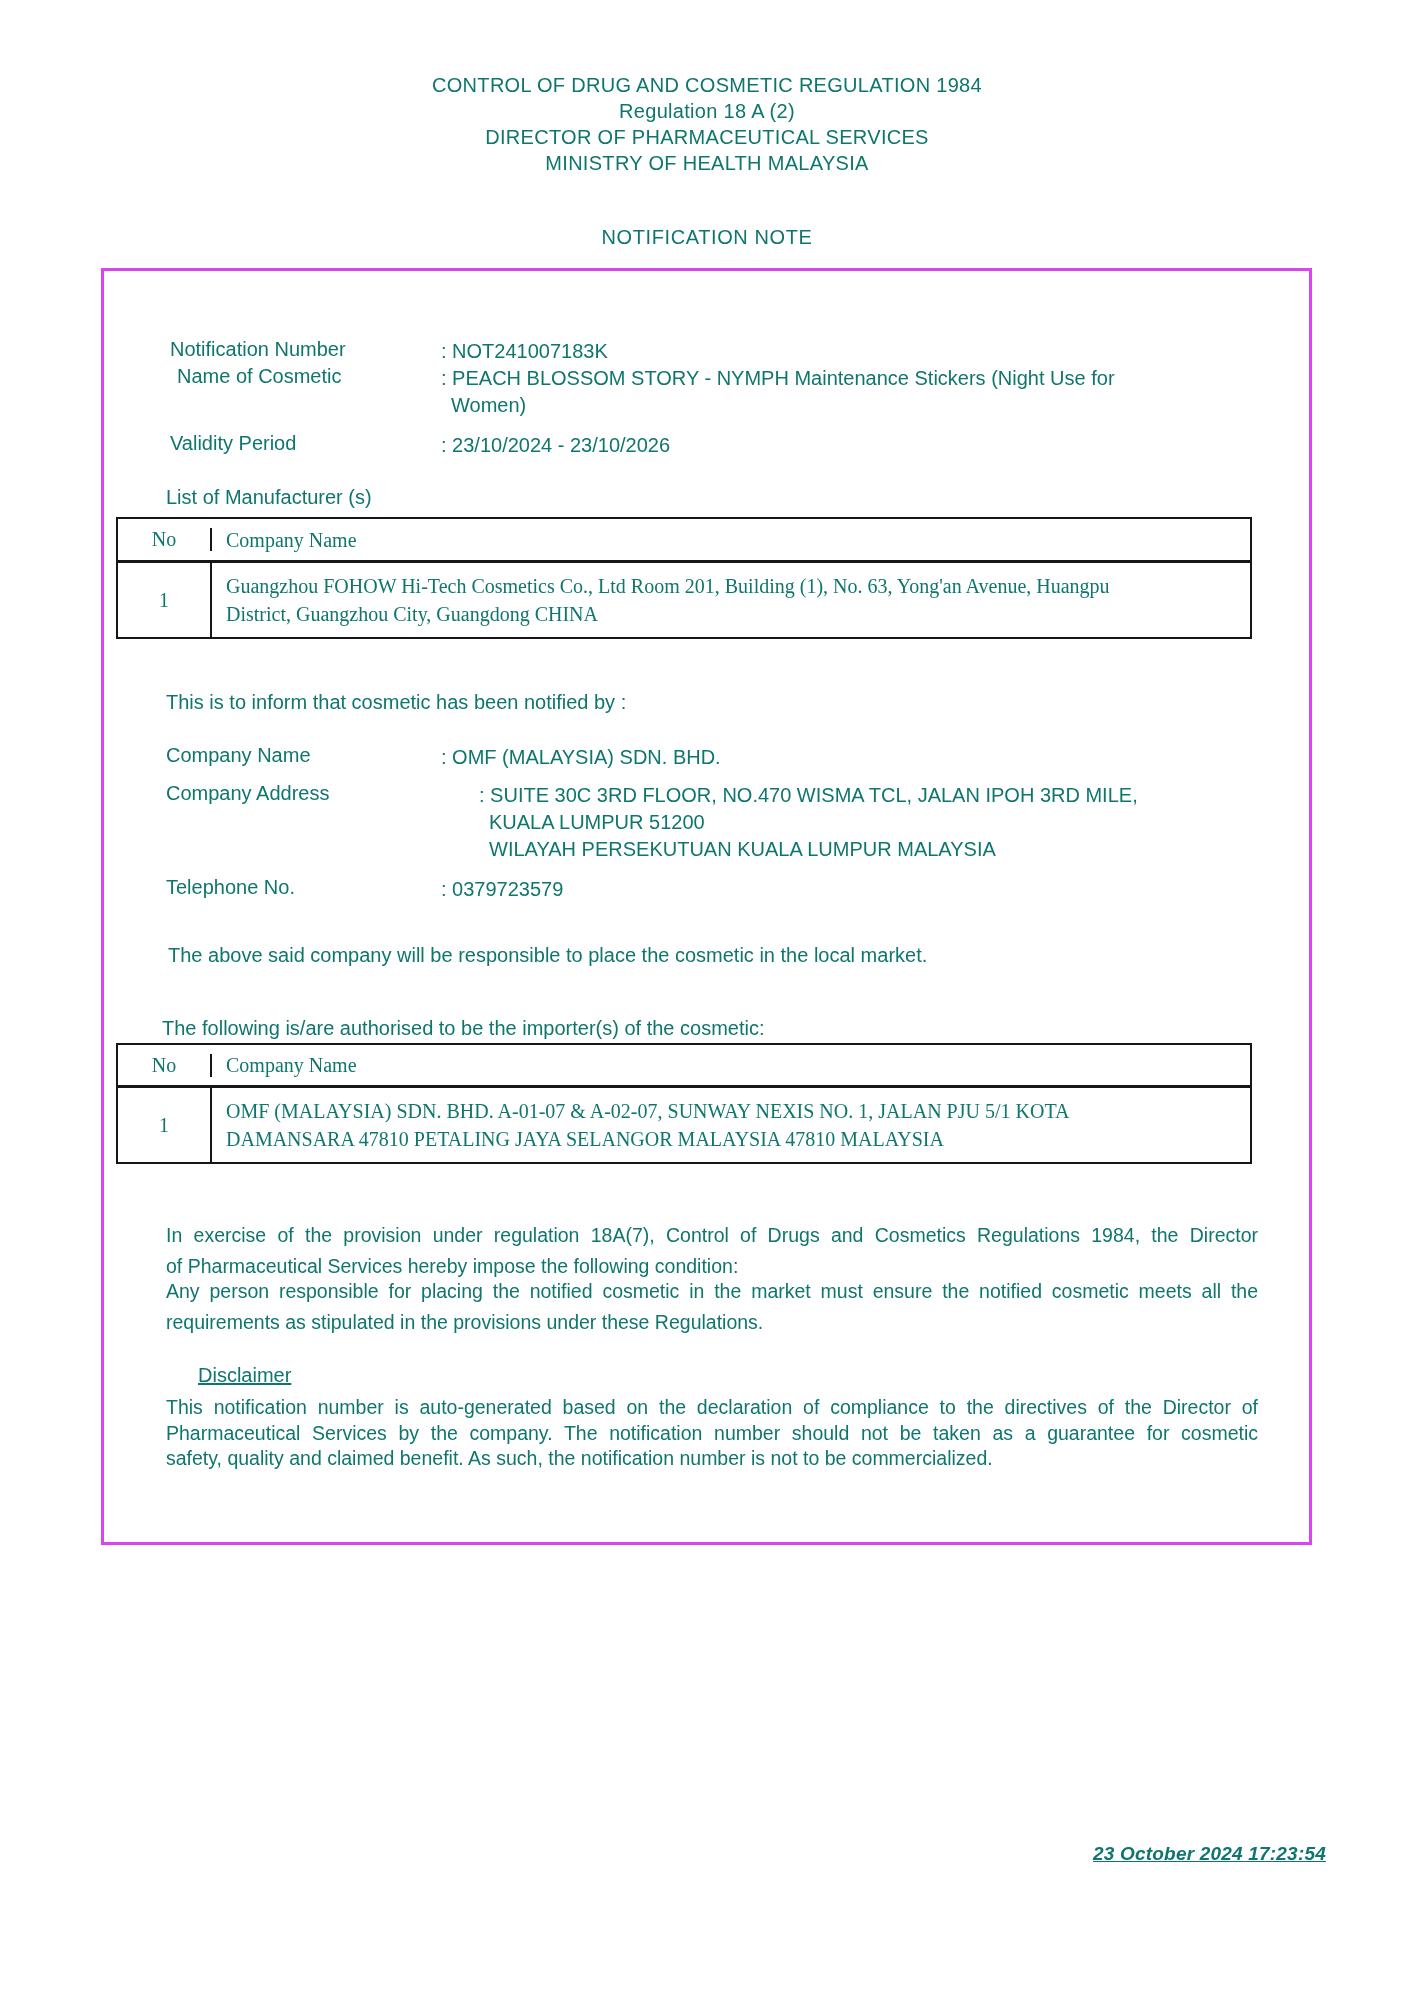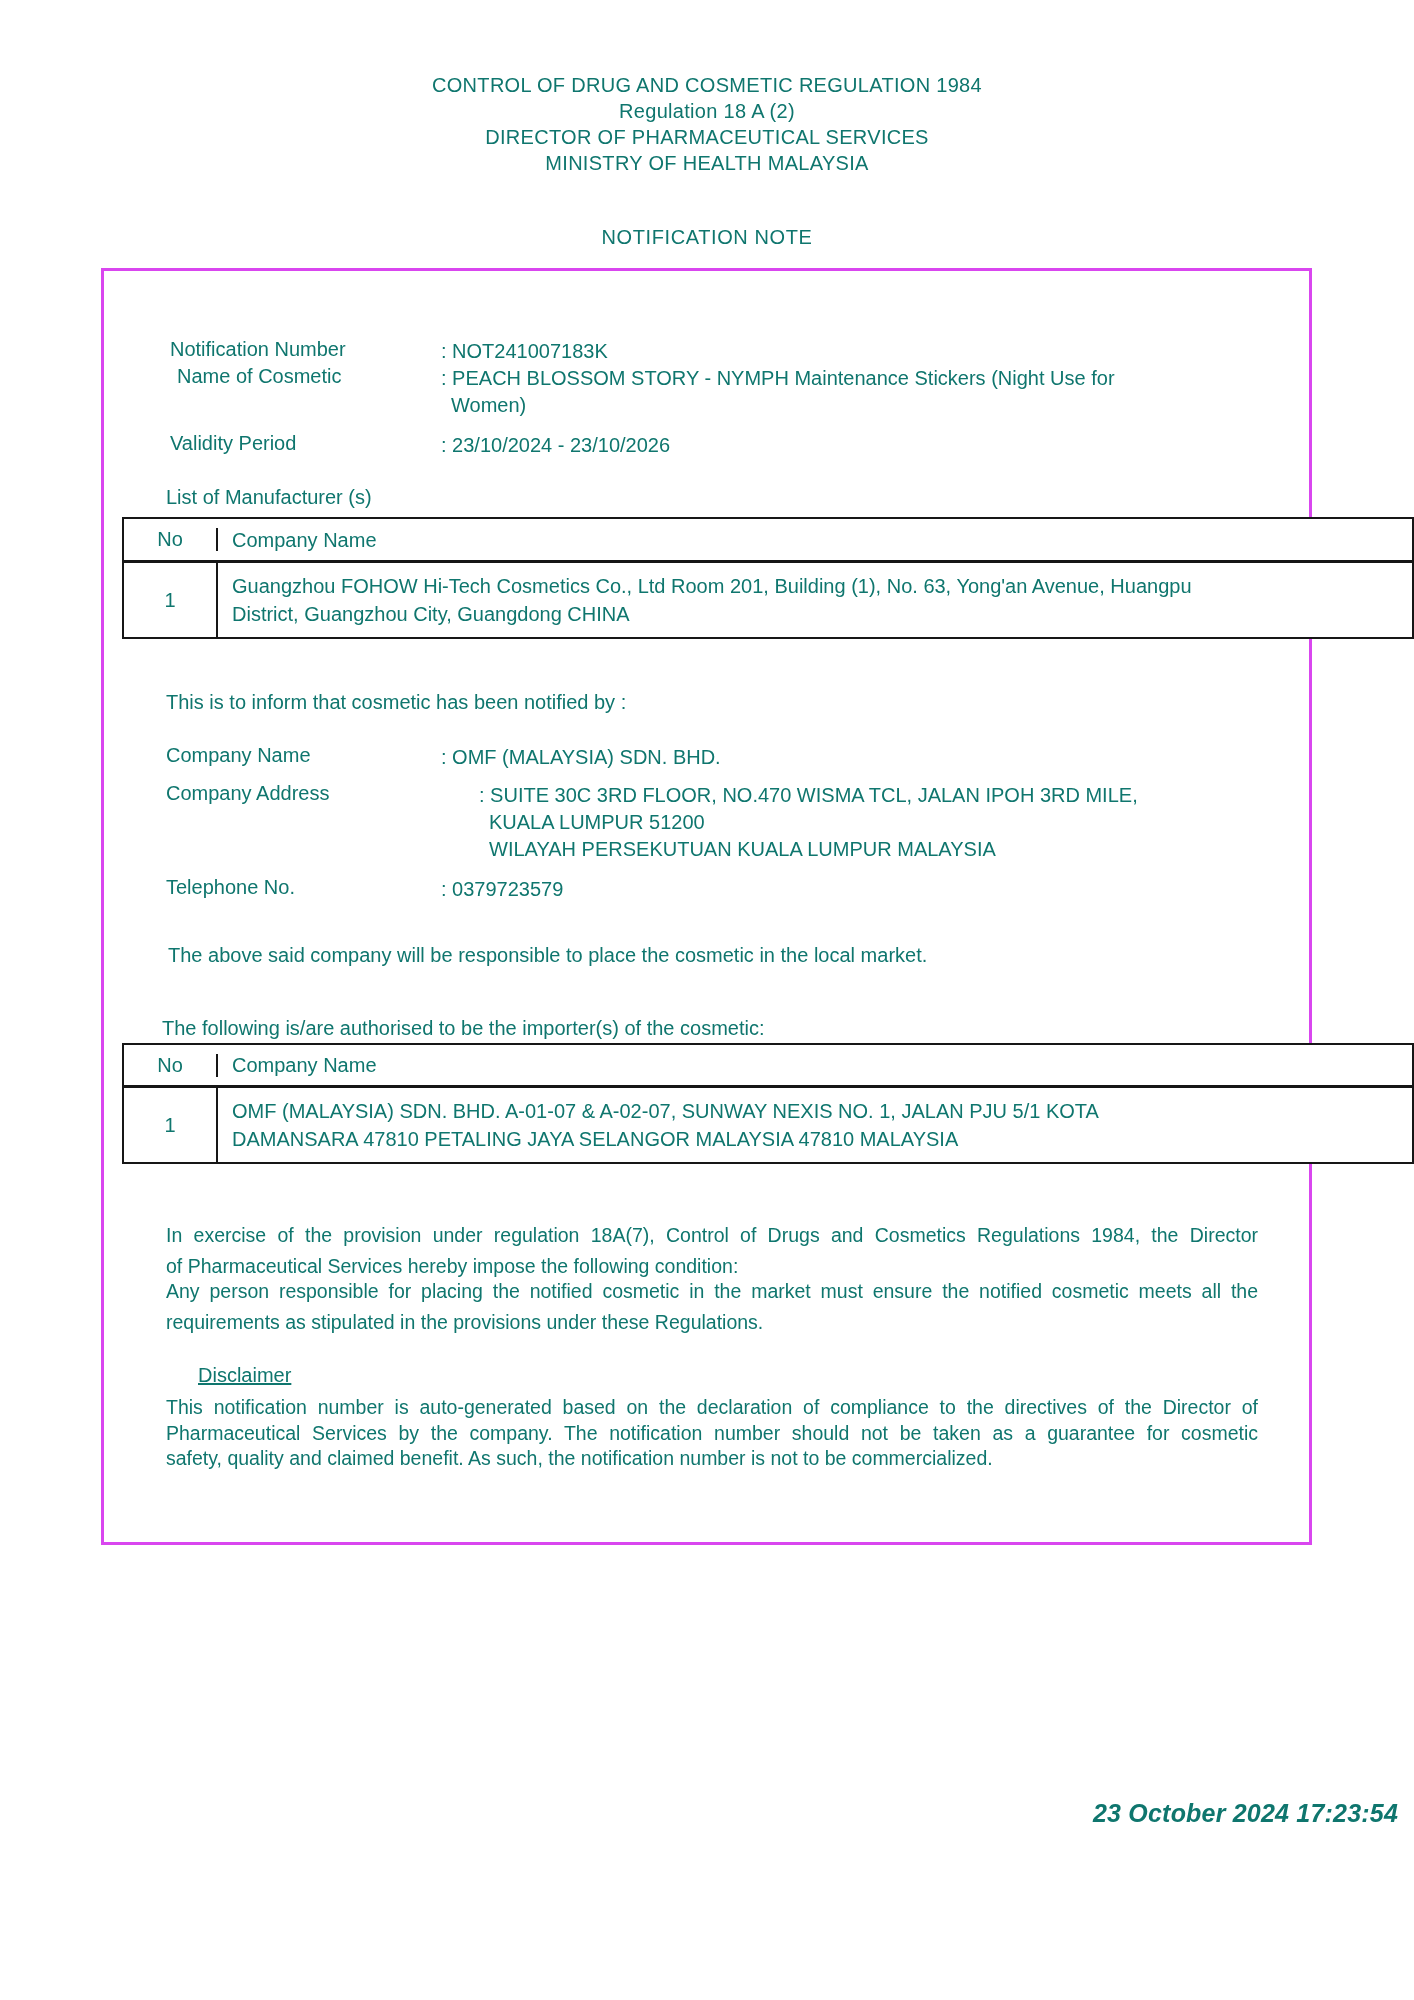--- a/index.html
+++ b/index.html
@@ -22,43 +22,43 @@
     position:absolute; left:101px; top:268px; width:1211px; height:1277px;
     border:3px solid #d946ef;
   }
   .abs { position:absolute; }
   .label { font-size:20px; }
   .value { font-size:20px; line-height:27px; }
   .value .vline + .vline { padding-left:10px; }
   .section-text { font-size:20px; }
   .doc-table {
     position:absolute; border:2px solid #161616; background:#fff;
-    width:1292px; left:18px;
+    width:1136px; left:12px;font-family:Liberation Serif, serif;
   }
   .doc-table .thead {
     display:flex; align-items:center; border-bottom:3px solid #161616;
   }
   .doc-table .tbody-row { display:flex; }
   .col-no {
     width:94px; flex:0 0 94px; border-right:2px solid #161616;
     display:flex; align-items:center; justify-content:center;
     font-size:20px;
   }
   .col-company { flex:1; padding:9px 14px; font-size:20px; line-height:28px; }
   .thead .col-company { padding-top:0; padding-bottom:0; display:flex; align-items:center; }
   .para { font-size:19.5px; line-height:31px; width:1092px; }
   .para .pline { text-align:justify; text-align-last:justify; }
   .para .pline.last { text-align-last:left; }
   .disc-para { font-size:19.5px; line-height:25.5px; width:1092px; }
   .disc-para .pline { text-align:justify; text-align-last:justify; }
   .disc-para .pline.last { text-align-last:left; }
   .disclaimer-title { font-size:20px; text-decoration:underline; }
   .timestamp {
-    position:absolute; left:1093px; top:1799px;
-    font-size:25px; font-weight:bold; font-style:italic; letter-spacing:0.2px;
+    position:absolute; left:1093px; top:1843px;
+    font-size:19px; font-weight:bold; font-style:italic; letter-spacing:0.2px;text-decoration:underline;
   }
 </style>
 </head>
 <body>
 
 <div class="page">
 
   <div class="centered-header">
     <div>CONTROL OF DRUG AND COSMETIC REGULATION 1984</div>
     <div>Regulation 18 A (2)</div>

